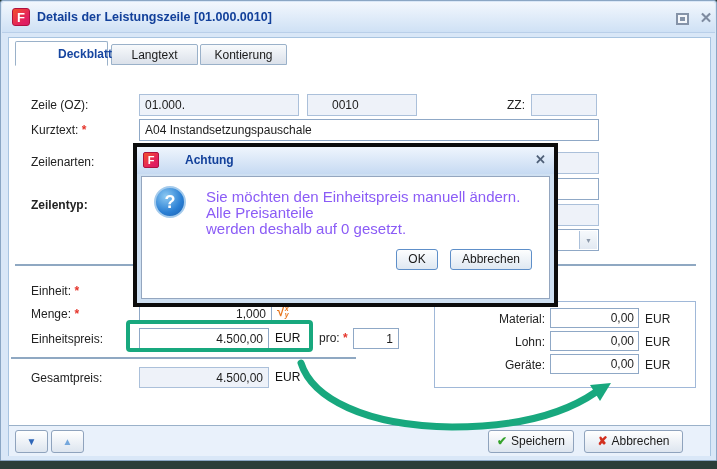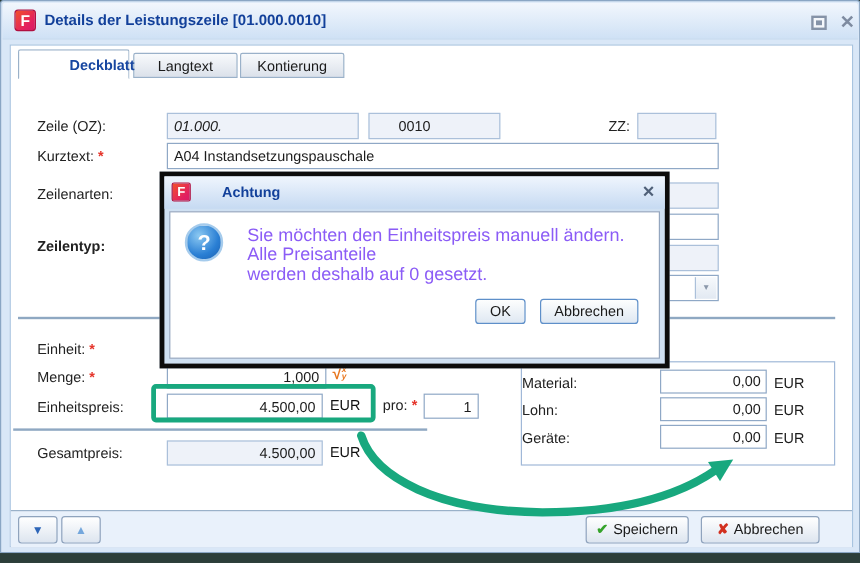--- a/index.html
+++ b/index.html
@@ -49,21 +49,21 @@
                text-align:center; font-size:7px; line-height:19px; color:#8b98aa; }
 
   .formula { position:absolute; left:276px; top:303px; color:#e8761e; font-weight:bold;
              font-size:14px; line-height:14px; }
   .formula .frac { display:inline-block; font-size:7px; line-height:6px; vertical-align:middle;
                    font-style:italic; }
 
   
   .price-panel { position:absolute; left:433px; top:300px; width:262px; height:87px;
                  border:1px solid #a0b8d8; background:#fff; }
-  .pp-lbl { position:absolute; left:0; width:110px; text-align:left; font-size:12px; color:#222; }
+  .pp-lbl { position:absolute; left:0; width:110px; text-align:right; font-size:12px; color:#222; }
   .pp-inp { position:absolute; left:115px; width:89px; height:20px; background:#fff;
             border:1px solid #8fa8c6; text-align:right; padding:0 4px; line-height:18px; font-size:12px; }
   .pp-eur { position:absolute; left:210px; font-size:12px; }
 
   
   .footer { position:absolute; left:8px; top:424px; width:701px; height:31px;
             background:#e9f1fb; border-top:1px solid #9ab1c9; }
   .fbtn { position:absolute; top:4px; height:23px; background:linear-gradient(#ffffff,#dde5ef);
           border:1px solid #8fa3bd; border-radius:3px; text-align:center; font-size:12px;
           line-height:21px; color:#1a1a1a; }
@@ -118,21 +118,21 @@
       <div class="winbtn-close">✕</div>
     </div>
 
     <div class="panel"></div>
 
     <div class="tab active" style="left:14px;width:93px;padding-left:42px;">Deckblatt</div>
     <div class="tab" style="left:110px;width:87px;">Langtext</div>
     <div class="tab" style="left:199px;width:87px;">Kontierung</div>
 
     <div class="lbl" style="left:30px;top:97px;">Zeile (OZ):</div>
-    <div class="fld ro" style="left:138px;top:93px;width:160px;font-style:italic;">01.000.</div>
+    <div class="fld ro" style="left:138px;top:93px;width:160px;">01.000.</div>
     <div class="fld ro" style="left:306px;top:93px;width:110px;padding-left:24px;">0010</div>
     <div class="lbl" style="left:506px;top:97px;">ZZ:</div>
     <div class="fld ro" style="left:530px;top:93px;width:66px;"></div>
 
     <div class="lbl" style="left:30px;top:122px;"><span>Kurztext:</span> <span class="req">*</span></div>
     <div class="fld wi" style="left:138px;top:118px;width:460px;">A04 Instandsetzungspauschale</div>
 
     <div class="lbl" style="left:30px;top:154px;">Zeilenarten:</div>
     <div class="fld ro" style="left:138px;top:151px;width:460px;"></div>
     <div class="fld wi" style="left:138px;top:177px;width:460px;"></div>

